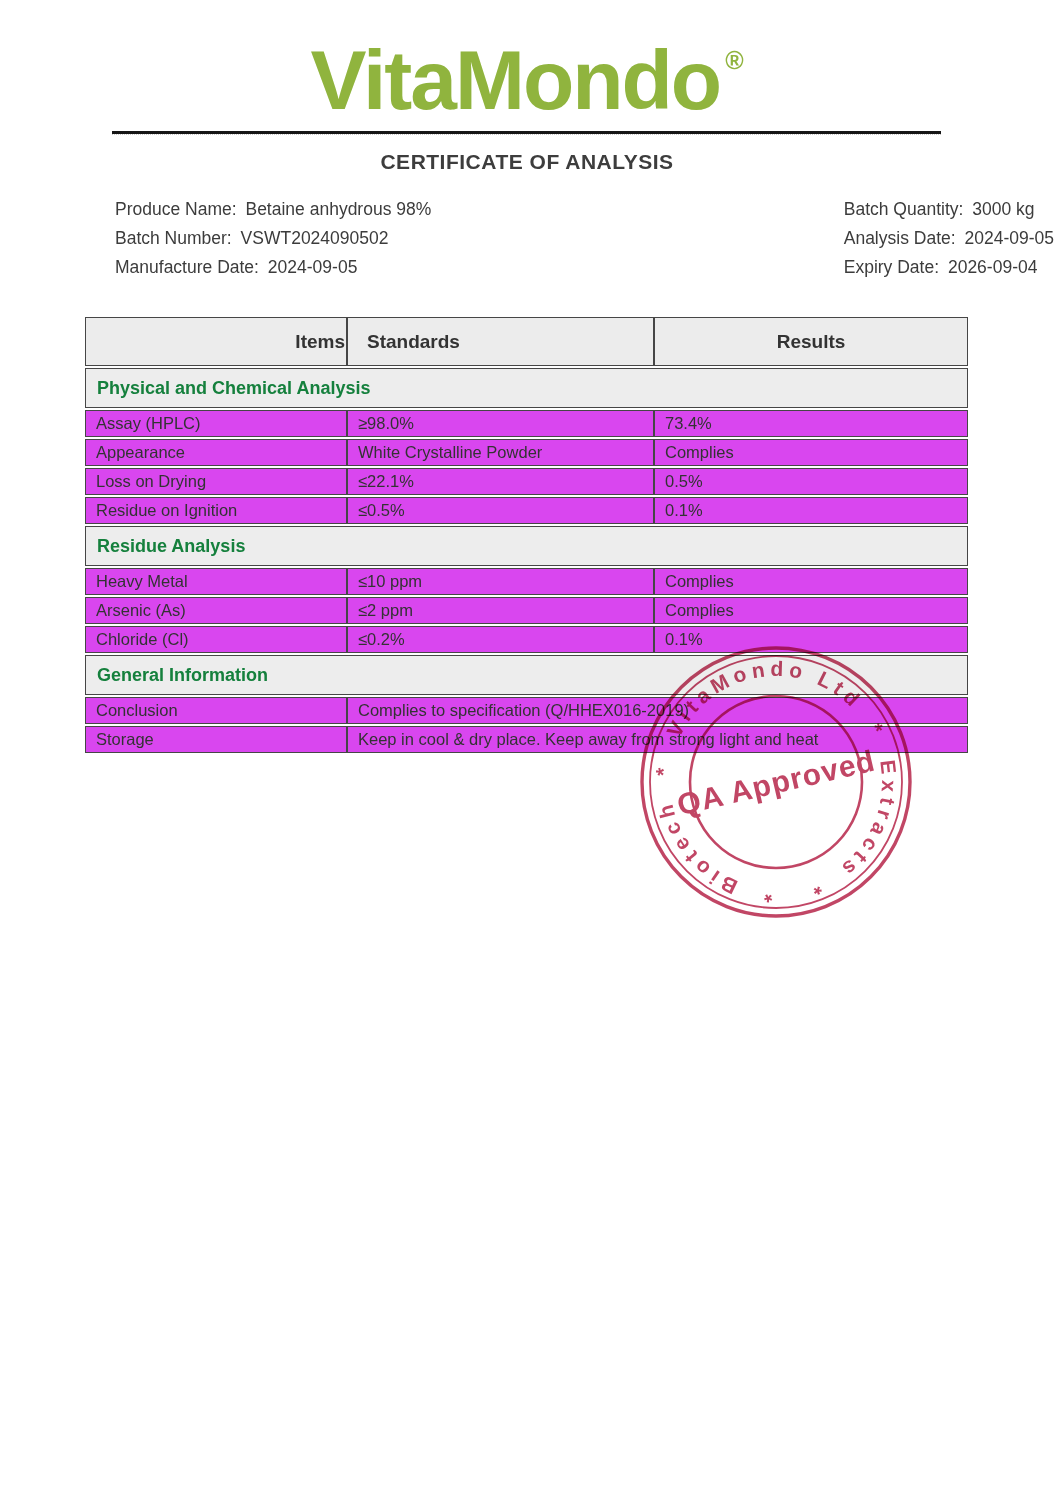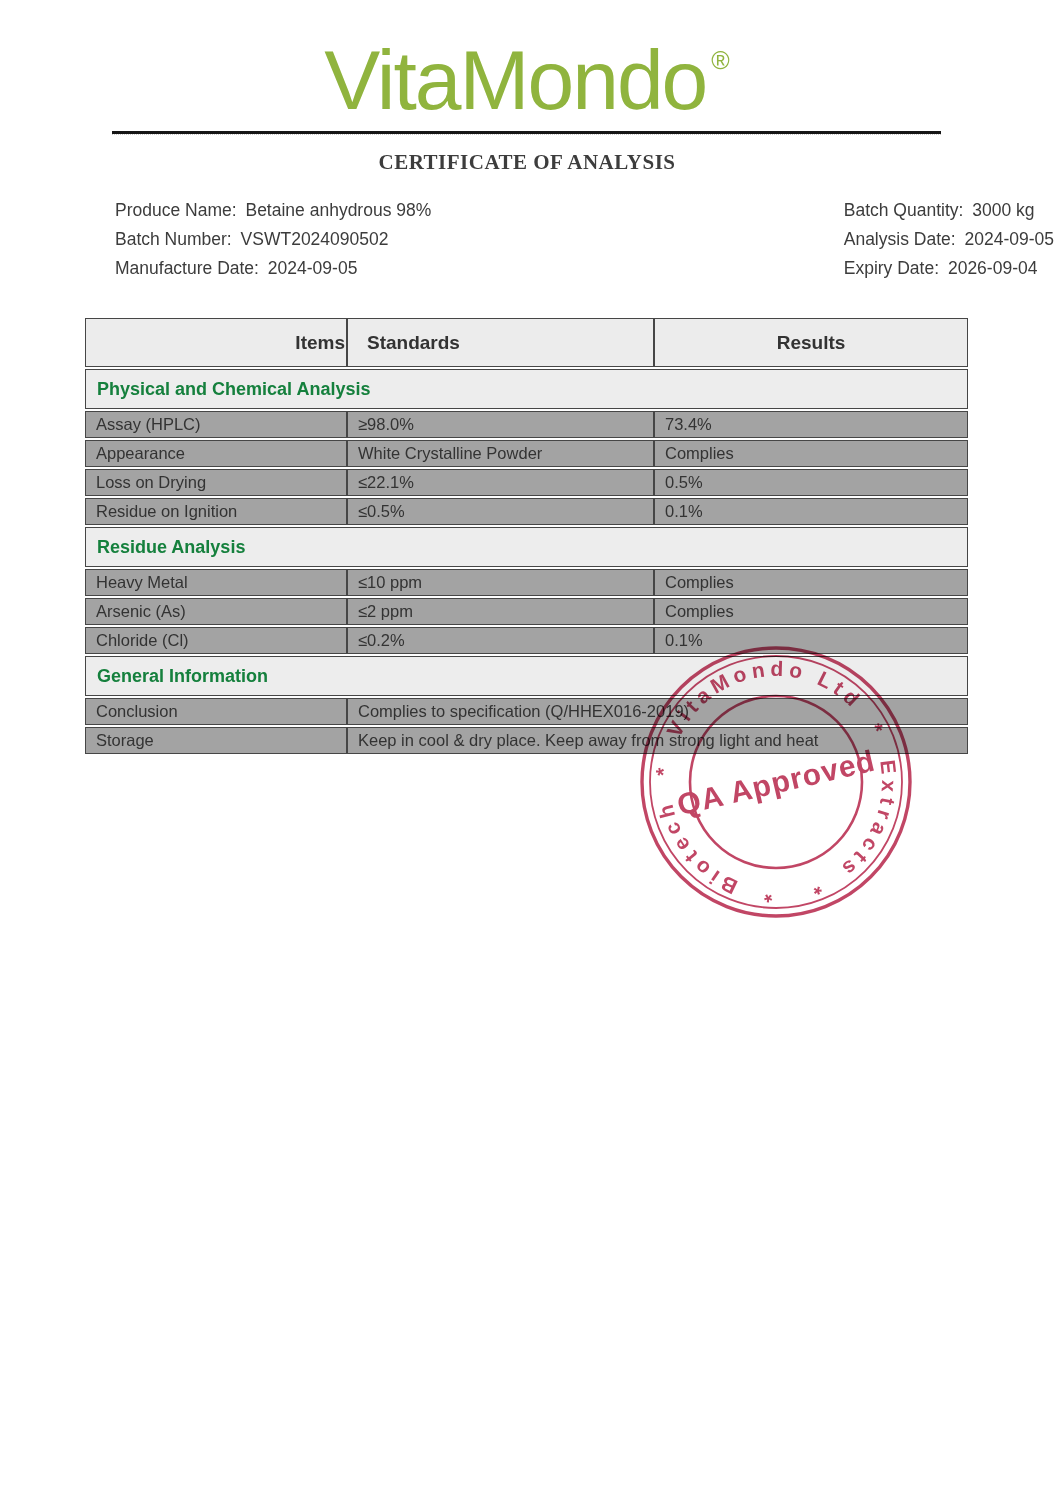--- a/index.html
+++ b/index.html
@@ -15,34 +15,34 @@
     width:1054px;height:1490px;background:#ffffff;
     font-family:"Liberation Sans","DejaVu Sans",sans-serif;
     color:var(--text-color);
   }
   .page{position:relative;width:1054px;height:1490px;background:#fff;overflow:hidden;}
 
   
   .masthead{text-align:center;padding-top:38px;}
   .logo{
     font-size:84px;line-height:1.0;letter-spacing:-2px;
-    color:var(--brand-green);font-weight:400;white-space:nowrap;
+    color:var(--brand-green);font-weight:700;white-space:nowrap;
   }
   .logo .reg{
     display:inline-block;font-size:25px;letter-spacing:0;
     vertical-align:40px;margin-left:5px;color:var(--brand-green);
   }
   .rule{
     margin:9px 113px 0 112px;height:4px;
     border-top:3px solid #161616;
     border-bottom:1px dotted #c9c9c9;
   }
   .doc-title{
     margin:15px 0 0 0;font-size:21px;font-weight:bold;color:#3d3d3d;
-    letter-spacing:0.5px;text-align:center;font-family:Liberation Serif, serif;
+    letter-spacing:0.5px;text-align:center;
   }
 
   
   .meta{display:flex;margin:21px 0 0 115px;font-size:17.5px;color:#3c3c3c;justify-content:space-between;}
   .meta-col{line-height:29px;}
   .meta-col.left{width:520px;}
   .meta-line .lbl{margin-right:4px;}
 
   
   table.coa{
@@ -57,21 +57,21 @@
     background:#ececec;height:49px;font-size:19px;font-weight:bold;color:#333;
   }
   th.c-items{text-align:right;}
   th.c-standards{text-align:left;padding-left:19px;}
   th.c-results{}
   tr.section td{
     background:var(--section-bg);height:40px;font-size:18px;font-weight:bold;
     color:#15803d;padding-left:11px;text-align:left;
   }
   tr.data td{
-    height:27px;font-size:16.5px;color:#333;background:#a3a3a3;
+    height:27px;font-size:16.5px;color:#333;background:#d946ef;
     padding:1px 8px 1px 10px;text-align:left;vertical-align:middle;
   }
 
   
   .stamp{
     position:absolute;left:637px;top:643px;width:278px;height:278px;
     opacity:0.87;mix-blend-mode:multiply;pointer-events:none;
   }
   .stamp circle{fill:none;stroke:var(--stamp-red);}
   .stamp text{

